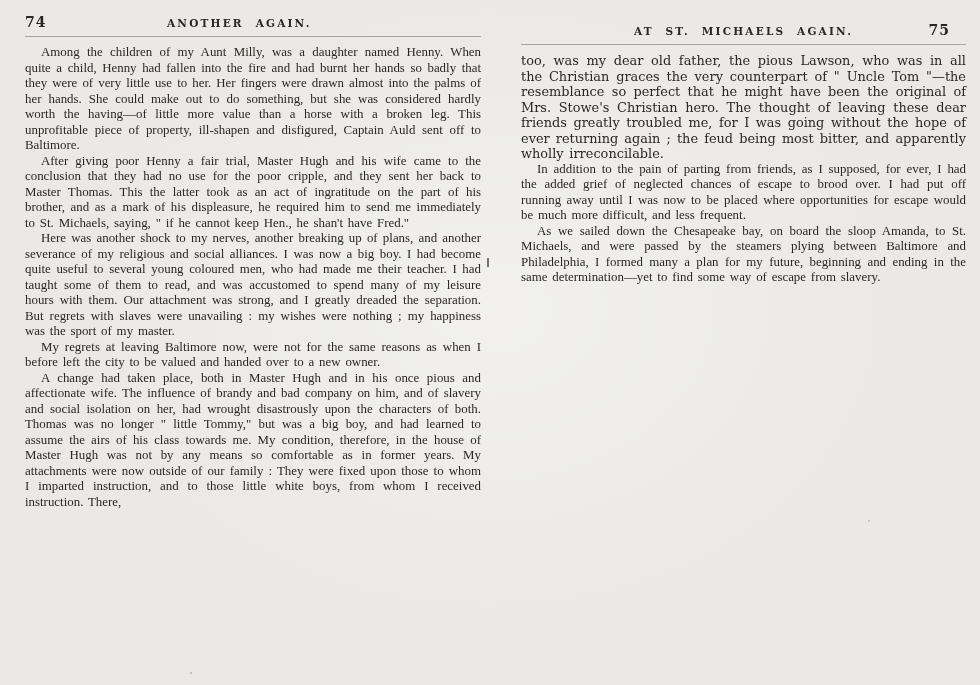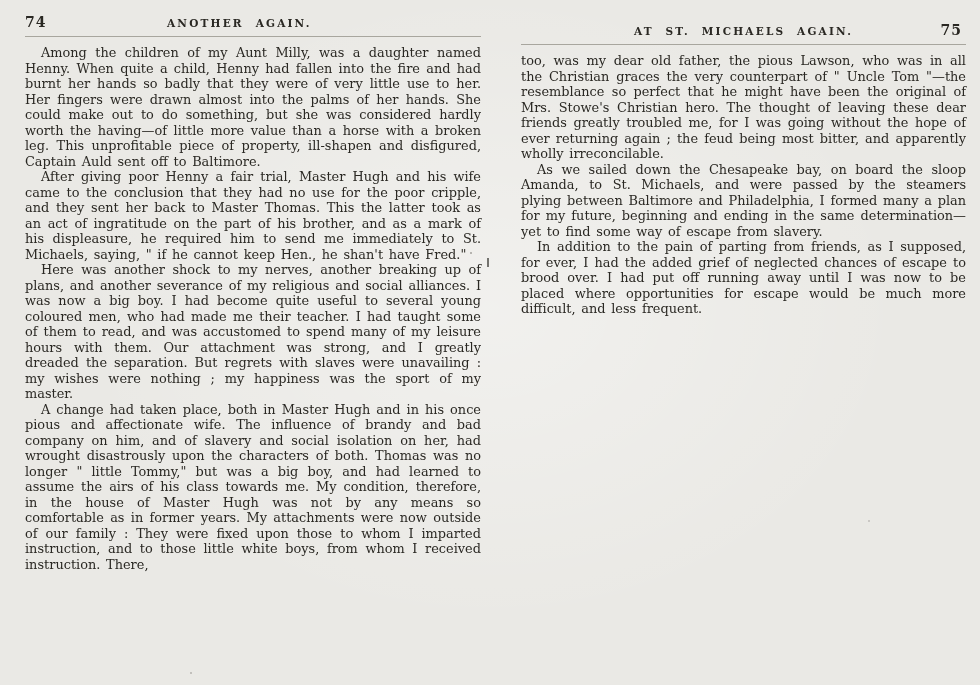--- a/index.html
+++ b/index.html
@@ -22,39 +22,39 @@
   .page.right { left: 521px; width: 445px; }
 
   .pagehead { position: relative; height: 20px; }
   .page.left  .pagehead { margin-top: 13px; }
   .page.right .pagehead { margin-top: 21px; }
 
   .pagenum {
     font-weight: bold; font-size: 14px; letter-spacing: 1px; line-height: 18px;
   }
   .page.left  .pagenum { position: absolute; left: 0; top: 0; }
-  .page.right .pagenum { position: absolute; right: 4px; top: 0; }
+  .page.right .pagenum { position: absolute; right: 16px; top: 0; }
 
   .runhead {
     position: absolute; left: 50%; transform: translateX(-50%); top: 4px;
     font-size: 10.5px; font-weight: bold;
     letter-spacing: 2.2px; word-spacing: 6px; white-space: nowrap;
   }
   .page.left .runhead { left: 47%; }
 
   .headrule { border-top: 1px solid var(--rule); margin-top: 3px; height: 0; }
 
   .pagebody {
     margin-top: 8px;
     text-align: justify;
     font-size: 12.9px;
     line-height: 15.5px;
   }
   .para { margin: 0; word-spacing: 1.6px; }
-  .para.indent { text-indent: 16px; }
+  .para.indent { text-indent: 16px; font-family: Liberation Serif, serif; }
 
   
   .speck {
     position: absolute; background: #4a4843;
   }
   .speck.bar { left: 487px; top: 258px; width: 2px; height: 9px; opacity: .75; }
   .speck.dot1 { left: 470px; top: 252px; width: 2px; height: 2px; opacity: .35; }
   .speck.dot2 { left: 190px; top: 672px; width: 2px; height: 2px; opacity: .25; }
   .speck.dot3 { left: 868px; top: 520px; width: 2px; height: 2px; opacity: .2; }
 </style>
@@ -64,33 +64,34 @@
 <section class="page left">
   <header class="pagehead">
     <span class="pagenum">74</span>
     <span class="runhead">ANOTHER AGAIN.</span>
   </header>
   <div class="headrule"></div>
   <div class="pagebody">
       <p class="para indent">Among the children of my Aunt Milly, was a daughter named Henny. When quite a child, Henny had fallen into the fire and had burnt her hands so badly that they were of very little use to her. Her fingers were drawn almost into the palms of her hands. She could make out to do something, but she was considered hardly worth the having—of little more value than a horse with a broken leg. This unprofitable piece of property, ill-shapen and disfigured, Captain Auld sent off to Baltimore.</p>
       <p class="para indent">After giving poor Henny a fair trial, Master Hugh and his wife came to the conclusion that they had no use for the poor cripple, and they sent her back to Master Thomas. This the latter took as an act of ingratitude on the part of his brother, and as a mark of his displeasure, he required him to send me immediately to St. Michaels, saying, " if he cannot keep Hen., he shan't have Fred."</p>
       <p class="para indent">Here was another shock to my nerves, another breaking up of plans, and another severance of my religious and social alliances. I was now a big boy. I had become quite useful to several young coloured men, who had made me their teacher. I had taught some of them to read, and was accustomed to spend many of my leisure hours with them. Our attachment was strong, and I greatly dreaded the separation. But regrets with slaves were unavailing : my wishes were nothing ; my happiness was the sport of my master.</p>
+      <p class="para indent">My regrets at leaving Baltimore now, were not for the same reasons as when I before left the city to be valued and handed over to a new owner.</p>
       <p class="para indent">A change had taken place, both in Master Hugh and in his once pious and affectionate wife. The influence of brandy and bad company on him, and of slavery and social isolation on her, had wrought disastrously upon the characters of both. Thomas was no longer " little Tommy," but was a big boy, and had learned to assume the airs of his class towards me. My condition, therefore, in the house of Master Hugh was not by any means so comfortable as in former years. My attachments were now outside of our family : They were fixed upon those to whom I imparted instruction, and to those little white boys, from whom I received instruction. There,</p>
     </div>
 </section>
 
 <section class="page right">
   <header class="pagehead">
     <span class="runhead">AT ST. MICHAELS AGAIN.</span>
     <span class="pagenum">75</span>
   </header>
   <div class="headrule"></div>
   <div class="pagebody">
       <p class="para">too, was my dear old father, the pious Lawson, who was in all the Christian graces the very counterpart of " Uncle Tom "—the resemblance so perfect that he might have been the original of Mrs. Stowe's Christian hero. The thought of leaving these dear friends greatly troubled me, for I was going without the hope of ever returning again ; the feud being most bitter, and apparently wholly irreconcilable.</p>
+      <p class="para indent">In addition to the pain of parting from friends, as I supposed, for ever, I had the added grief of neglected chances of escape to brood over. I had put off running away until I was now to be placed where opportunities for escape would be much more difficult, and less frequent.</p>
       <p class="para indent">As we sailed down the Chesapeake bay, on board the sloop Amanda, to St. Michaels, and were passed by the steamers plying between Baltimore and Philadelphia, I formed many a plan for my future, beginning and ending in the same determination—yet to find some way of escape from slavery.</p>
-      <p class="para indent">In addition to the pain of parting from friends, as I supposed, for ever, I had the added grief of neglected chances of escape to brood over. I had put off running away until I was now to be placed where opportunities for escape would be much more difficult, and less frequent.</p>
     </div>
 </section>
 
 <div class="speck bar"></div>
 <div class="speck dot1"></div>
 <div class="speck dot2"></div>
 <div class="speck dot3"></div>
 
 </body></html>

